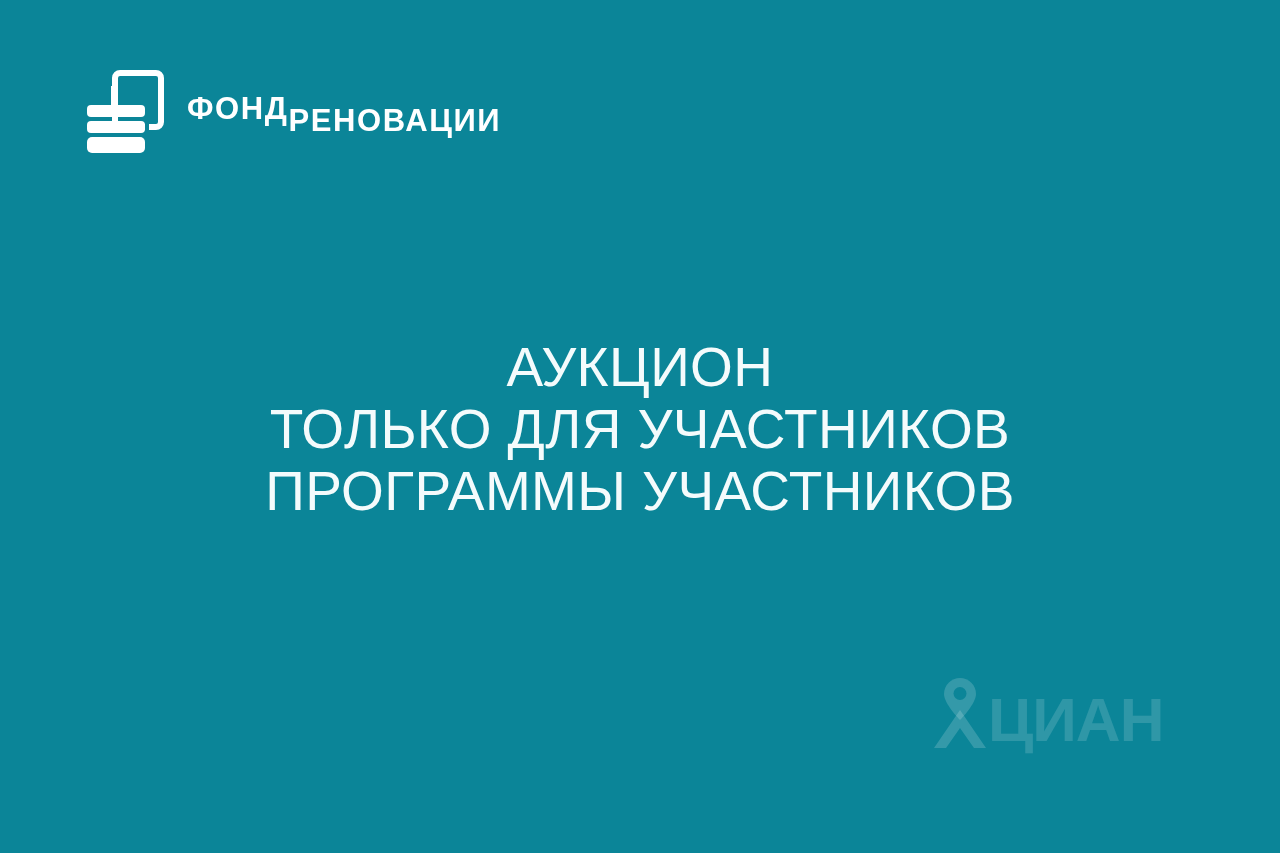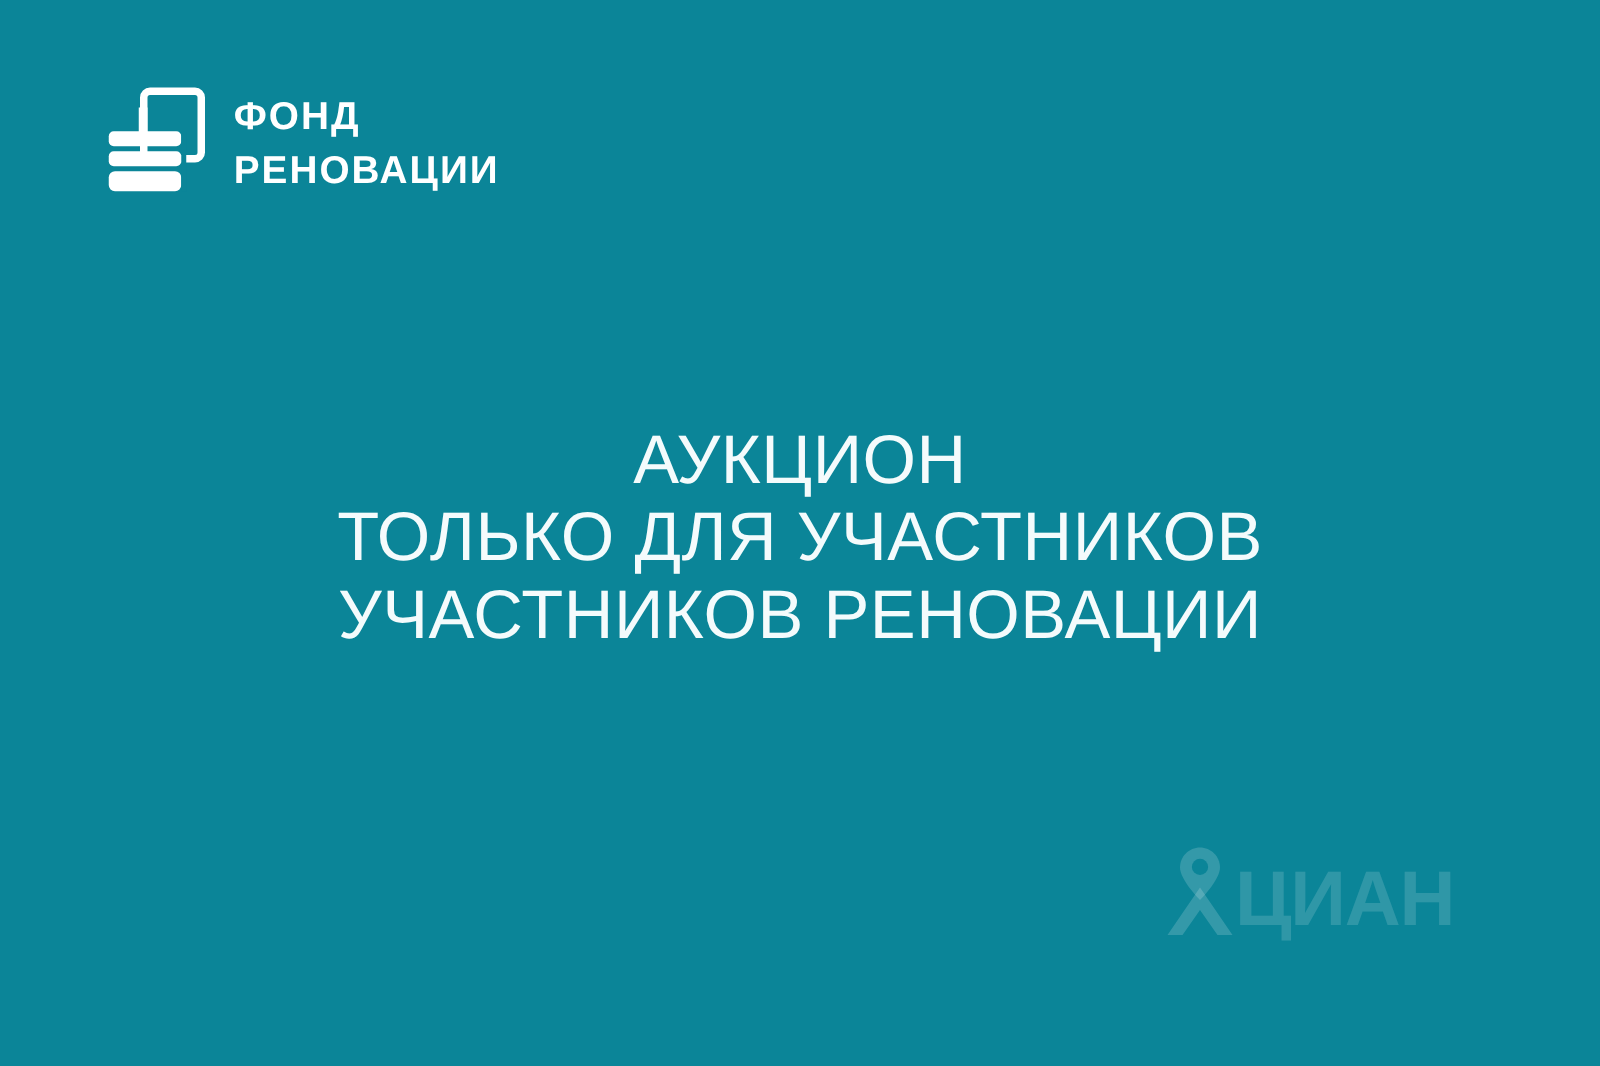--- a/index.html
+++ b/index.html
@@ -36,23 +36,24 @@
 
   #brand-mark {
     width:82px;
     height:90px;
     flex:0 0 auto;
     display:block;
   }
 
   #brand-wordmark {
     display:flex;
-    flex-direction:column;
+    flex-direction:row;
     line-height:1.0;
     padding-top:2px;
+    text-align:center;
   }
 
   #brand-wordmark .wm-line {
     color:#ffffff;
     font-weight:bold;
     font-size:31px;
     letter-spacing:1.6px;
     white-space:nowrap;
   }
 
@@ -147,21 +148,21 @@
 
     <div id="brand-wordmark">
       <span class="wm-line first">ФОНД</span>
       <span class="wm-line second">РЕНОВАЦИИ</span>
     </div>
   </div>
 
   <div id="headline">
     <span class="hl-line">АУКЦИОН</span>
     <span class="hl-line">ТОЛЬКО ДЛЯ УЧАСТНИКОВ</span>
-    <span class="hl-line">УЧАСТНИКОВ РЕНОВАЦИИ</span>
+    <span class="hl-line">ПРОГРАММЫ УЧАСТНИКОВ</span>
   </div>
 
   <div id="watermark">
     <div id="wm-logo">
       <svg id="wm-pin" viewBox="0 0 56 72" aria-hidden="true">
 
         <path d="M28 2 C19.2 2 12 9.2 12 18 C12 28 28 44 28 44 C28 44 44 28 44 18 C44 9.2 36.8 2 28 2 Z" fill="rgba(255,255,255,0.17)"></path>
         <circle cx="28" cy="17.5" r="6.5" fill="#0b8598"></circle>
 
         <path d="M28 34 L54 72 L42 72 L28 52 L14 72 L2 72 Z" fill="rgba(255,255,255,0.17)"></path>

